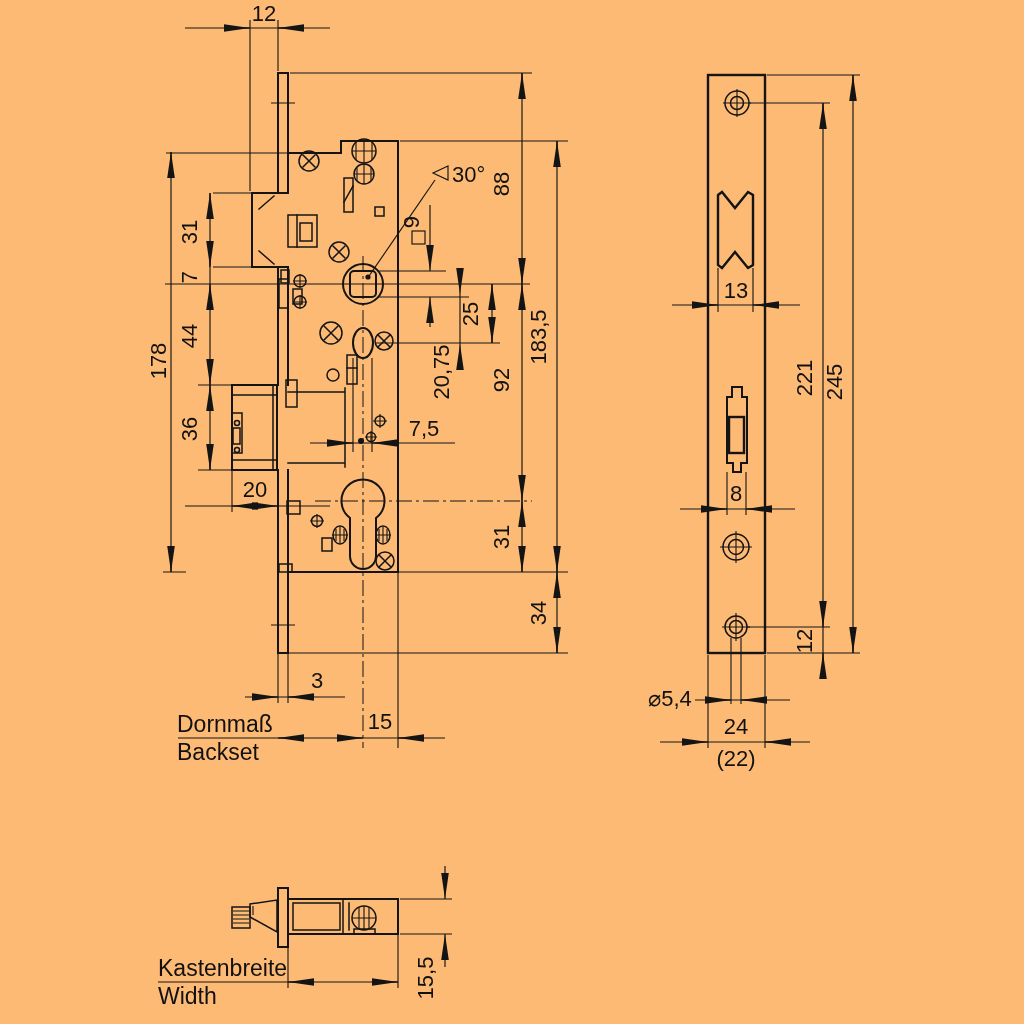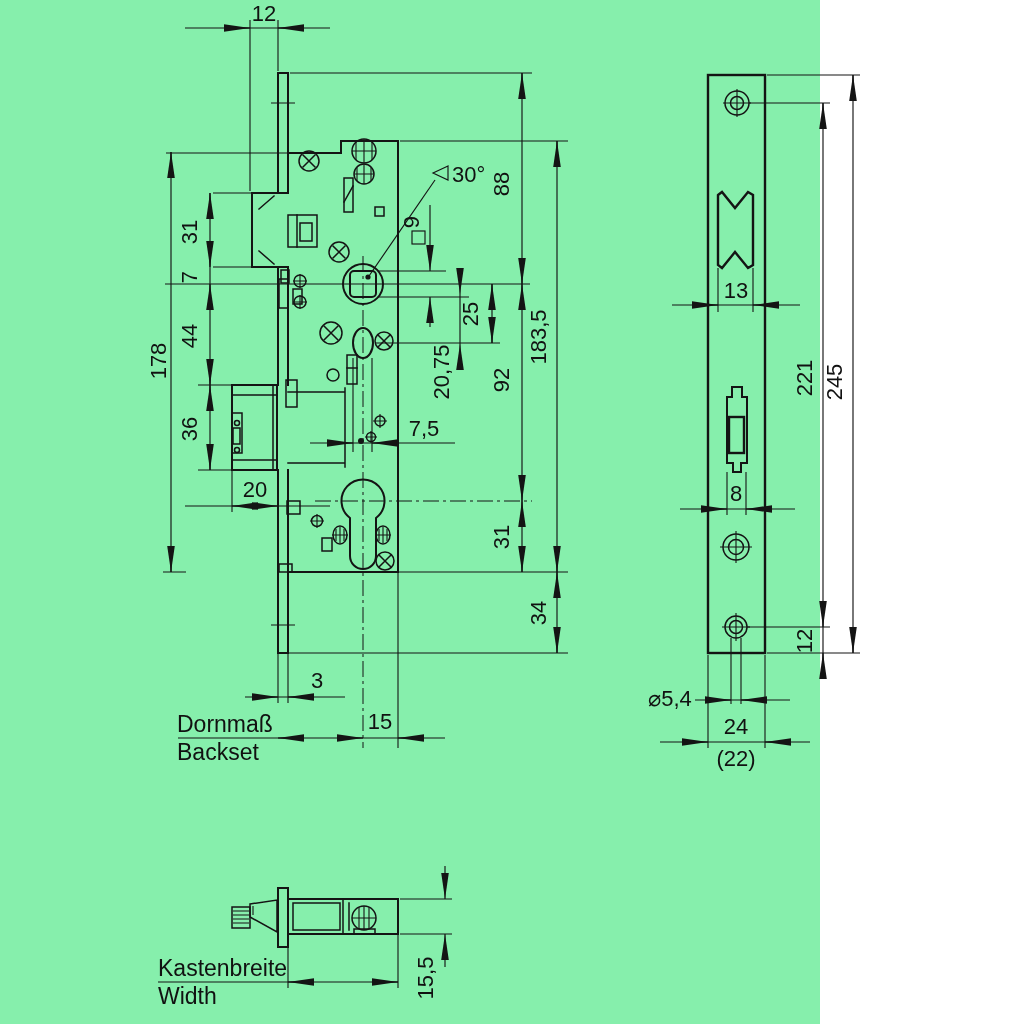--- a/index.html
+++ b/index.html
@@ -1,17 +1,17 @@
 <!DOCTYPE html>
 <html><head>
 <meta charset="utf-8">
 <style>
   html,body{margin:0;padding:0;background:#fff;}
   body{font-family:"Liberation Sans","DejaVu Sans",sans-serif;}
-  .stage{width:820px;height:1024px;background:#86efac;position:relative;}
+  .stage{width:1024px;height:1024px;background:#fdba74;position:relative;}
   svg{display:block;}
   .obj{stroke:#141414;stroke-width:2;fill:none;stroke-linecap:square;}
   .obj-thick{stroke:#141414;stroke-width:2.4;fill:none;}
   .det{stroke:#141414;stroke-width:1.5;fill:none;stroke-linecap:square;}
   .thin{stroke:#141414;stroke-width:1.1;fill:none;}
   .dim{stroke:#141414;stroke-width:1.15;fill:none;}
   .cl{stroke:#141414;stroke-width:1;fill:none;stroke-dasharray:16 4 3 4;}
   .hatch{stroke:#141414;stroke-width:1.1;fill:none;}
   .fillb{fill:#141414;stroke:none;}
   text{fill:#111;font-size:22px;}

